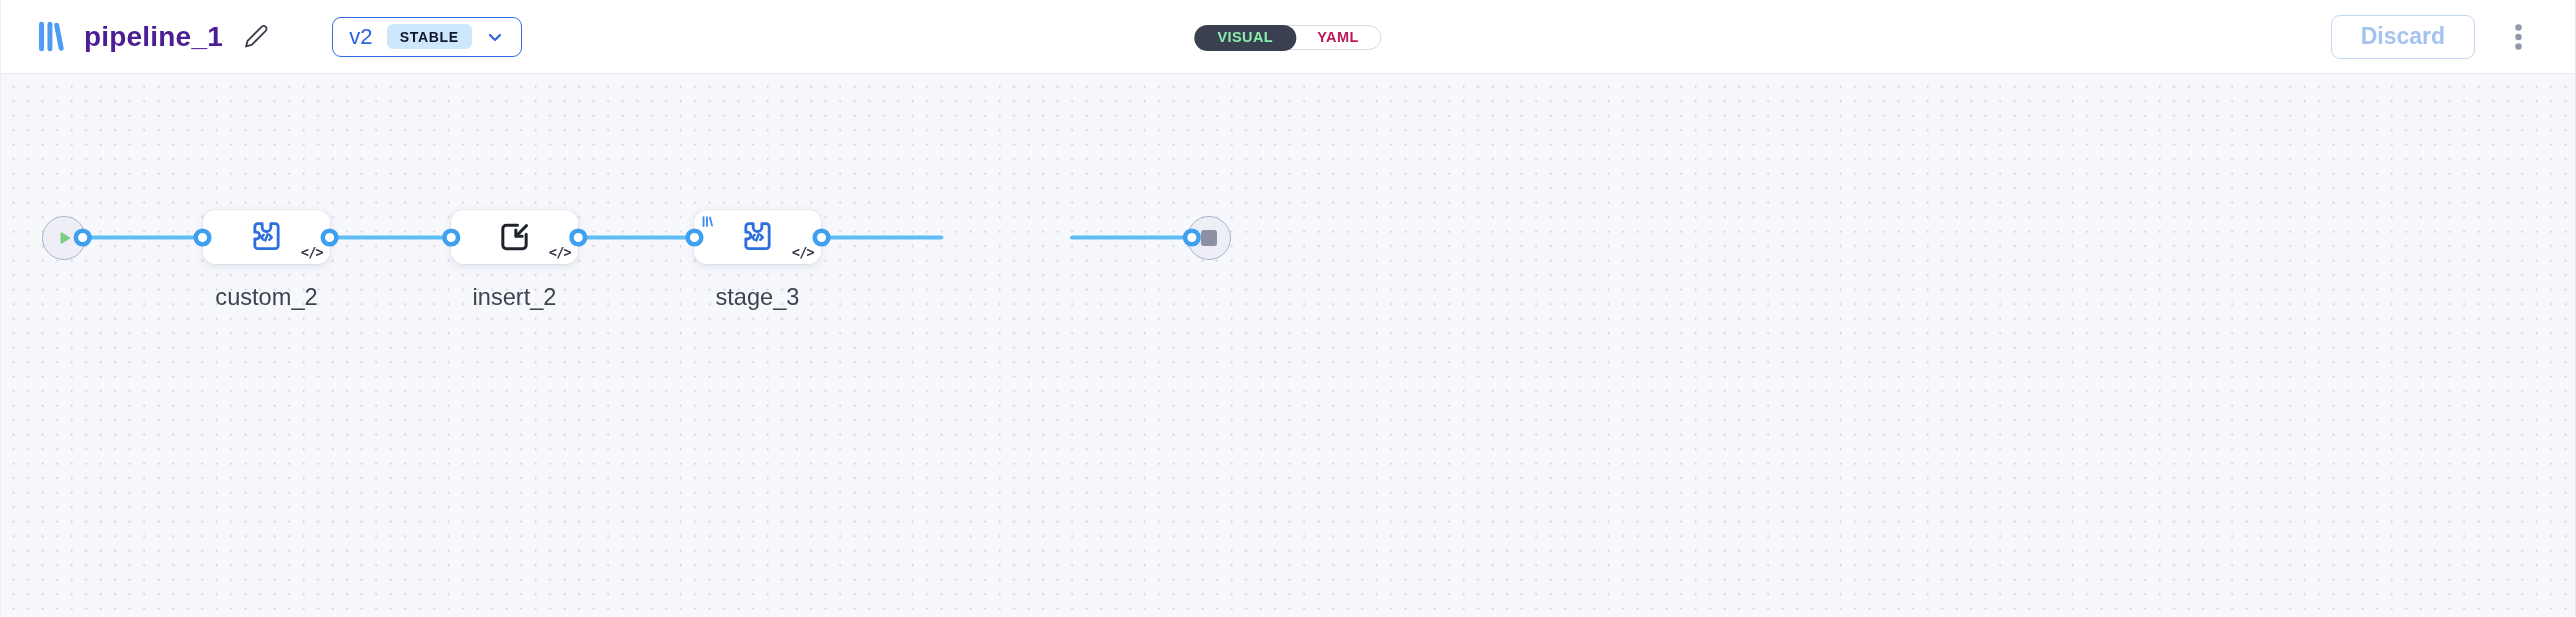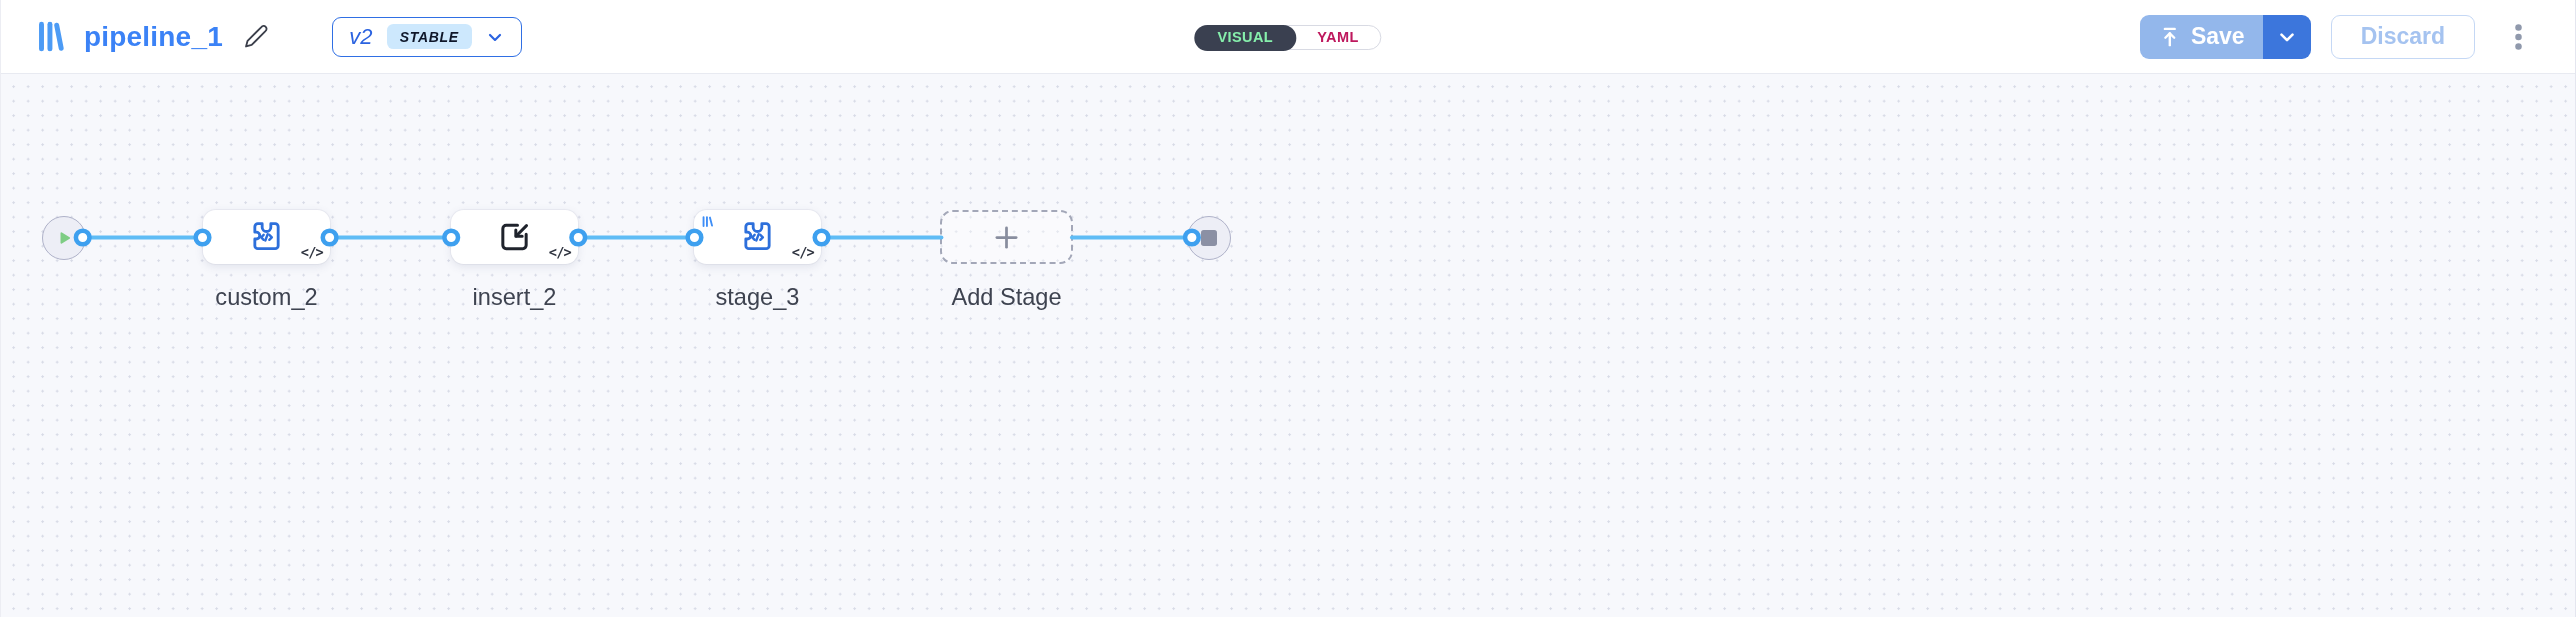--- a/index.html
+++ b/index.html
@@ -11,25 +11,25 @@
     overflow:hidden;
     border-left:1.8px solid #ECEDF3;
     border-right:1.8px solid #E4E6EF;
   }
   
   .header {
     height:74px; background:#ffffff; border-bottom:1.8px solid #E8EAF1;
     display:flex; align-items:center; padding:0 40px 0 36px; position:relative; z-index:5;
   }
   .logo { width:27px; height:33px; display:flex; align-items:center; }
-  .title { font-size:28px; font-weight:bold; color:#3b82f6; margin-left:20px; letter-spacing:0.2px; }
+  .title { font-size:28px; font-weight:bold; color:#4c1d95; margin-left:20px; letter-spacing:0.2px; }
   .edit-btn { margin-left:18px; width:31px; height:31px; display:flex; align-items:center; justify-content:center; cursor:pointer; }
   .version-btn {
     margin-left:60px; height:40px; border:1.8px solid #2F6FE4; border-radius:9px; background:#fff;
-    display:flex; align-items:center; padding:0 16.3px; cursor:pointer;font-style:italic;
+    display:flex; align-items:center; padding:0 16.3px; cursor:pointer;
   }
   .version-label { font-size:22px; color:#2B63E0; }
   .version-badge {
     margin-left:14.5px; background:#CDE8FD; color:#0f172a; font-size:14px; font-weight:bold;
     letter-spacing:0.7px; padding:4.5px 12.7px; border-radius:6.4px;
   }
   .version-chevron { margin-left:13.6px; display:flex; }
   .mode-toggle {
     position:absolute; left:50%; top:25.4px; transform:translateX(-50%);
     display:flex; align-items:center; border:1.4px solid #D8DAE3; border-radius:18px; background:#fff;
@@ -110,35 +110,20 @@
       </svg>
     </span>
   </div>
 
   <div class="mode-toggle">
     <span class="seg sel">VISUAL</span>
     <span class="seg">YAML</span>
   </div>
 
   <div class="header-right">
-    <div class="save-split">
-      <span class="save-main">
-        <svg width="23.6" height="23.6" viewBox="0 0 24 24" fill="none" stroke="#ffffff" stroke-width="2.4" stroke-linecap="round" stroke-linejoin="round">
-          <line x1="7" y1="4" x2="17" y2="4"></line>
-          <line x1="12" y1="8.5" x2="12" y2="20.5"></line>
-          <polyline points="7.5 13 12 8.5 16.5 13"></polyline>
-        </svg>
-        <span>Save</span>
-      </span>
-      <span class="save-caret">
-        <svg width="22" height="22" viewBox="0 0 24 24" fill="none" stroke="#ffffff" stroke-width="2.8" stroke-linecap="round" stroke-linejoin="round">
-          <polyline points="6 9.5 12 15.5 18 9.5"></polyline>
-        </svg>
-      </span>
-    </div>
     <span class="discard-btn">Discard</span>
     <span class="kebab-btn">
       <svg width="29" height="36" viewBox="0 0 24 30" fill="#9099AC">
         <circle cx="12" cy="7" r="2.7"></circle>
         <circle cx="12" cy="15" r="2.7"></circle>
         <circle cx="12" cy="23" r="2.7"></circle>
       </svg>
     </span>
   </div>
 </div>
@@ -189,29 +174,20 @@
         <path d="M9.4 4 H6.8 A1.8 1.8 0 0 0 5 5.8 v3.3 h0.9 a2.05 2.05 0 0 1 0 4.1 H5 v4 A1.8 1.8 0 0 0 6.8 19 h10.4 a1.8 1.8 0 0 0 1.8 -1.8 V5.8 A1.8 1.8 0 0 0 17.2 4 h-2.6 v2.1 a2.6 2.6 0 0 1 -5.2 0 Z"></path>
         <polyline points="10.3 10.7 8.8 12.2 10.3 13.7" stroke-width="1.45"></polyline>
         <polyline points="13.7 10.7 15.2 12.2 13.7 13.7" stroke-width="1.45"></polyline>
         <line x1="12.7" y1="10.3" x2="11.3" y2="14.1" stroke-width="1.45"></line>
       </svg>
       <span class="corner-code">&lt;/&gt;</span>
     </div>
     <div class="stage-label">stage_3</div>
   </div>
 
-  <div class="stage" style="left:939px; width:133px;">
-    <div class="add-stage-box">
-      <svg width="33" height="33" viewBox="0 0 24 24" fill="none" stroke="#888D9E" stroke-width="2" stroke-linecap="round">
-        <line x1="12" y1="5" x2="12" y2="19"></line>
-        <line x1="5" y1="12" x2="19" y2="12"></line>
-      </svg>
-    </div>
-    <div class="stage-label">Add Stage</div>
-  </div>
 
   <div class="terminal" style="left:1186px;">
     <span class="stop-square"></span>
   </div>
 
   <svg class="wires" width="2576" height="543" viewBox="0 0 2838 598">
     <g stroke="#5FBCF5" stroke-width="4.5" stroke-linecap="round">
       <line x1="90" y1="180" x2="222" y2="180"></line>
       <line x1="362" y1="180" x2="496" y2="180"></line>
       <line x1="636" y1="180" x2="764" y2="180"></line>

